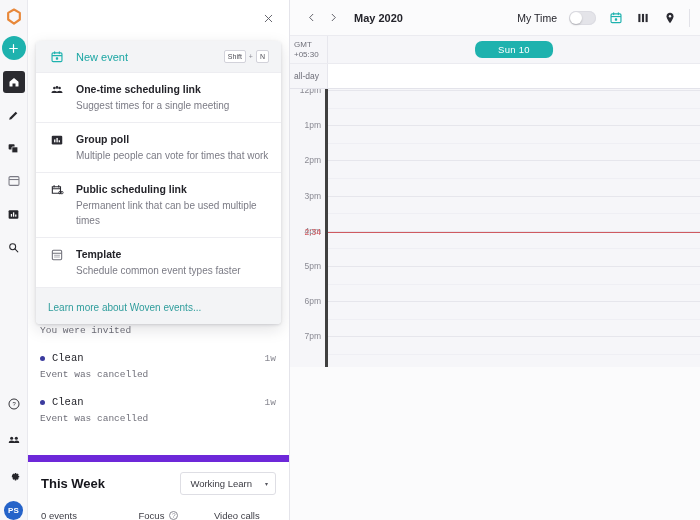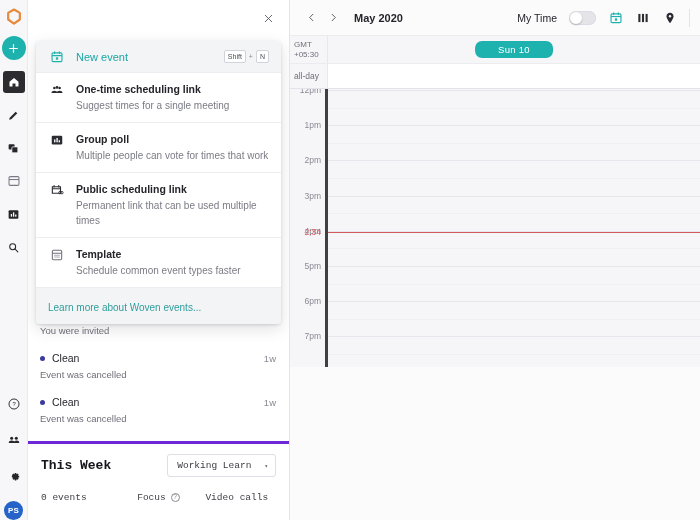--- a/index.html
+++ b/index.html
@@ -109,36 +109,35 @@
     background: #fff;
   }
   .key-plus { font-size: 7px; color: #8b8b94; }
   .menu-footer {
     background: #f3f4f6;
     padding: 9px 12px;
   }
   .menu-footer a { font-size: 10px; color: #2f9d9c; text-decoration: none; }
 
   
-  .events { position: absolute; left: 0; top: 300px; right: 0; }
+  .events { position: absolute; left: 0; top: 300px; right: 0; font-family: Liberation Mono, monospace; }
   .event-row { padding: 8px 13px 8px 12px; }
   .event-line1 { display: flex; align-items: center; }
   .dot { width: 5px; height: 5px; border-radius: 50%; background: #3b3b9e; flex: 0 0 5px; }
   .event-title { font-size: 10.5px; color: #1f1f26; margin-left: 7px; flex: 1 1 auto; }
   .event-time { font-size: 9.5px; color: #8a8a93; }
   .event-sub { font-size: 9.5px; color: #6f6f79; margin-top: 5px; }
 
   
   .weekbar {
     position: absolute; left: 0; right: 0; bottom: 0;
     background: #ffffff;
-    border-top: 3px solid #6d28d9;
+    border-top: 7px solid #6d28d9;
     padding: 10px 13px 0 13px;
-    height: 79px;
-    font-family: Liberation Mono, monospace;
+    height: 65px;
   }
   .weekbar-top { display: flex; align-items: center; justify-content: space-between; }
   .week-title { font-size: 13px; font-weight: bold; color: #15151b; }
   .week-select {
     border: 1px solid #dedee4; border-radius: 3px;
     font-size: 9.5px; color: #3a3a42;
     padding: 5px 7px 5px 9px;
     display: flex; align-items: center; gap: 13px;
     background: #fff;
   }

